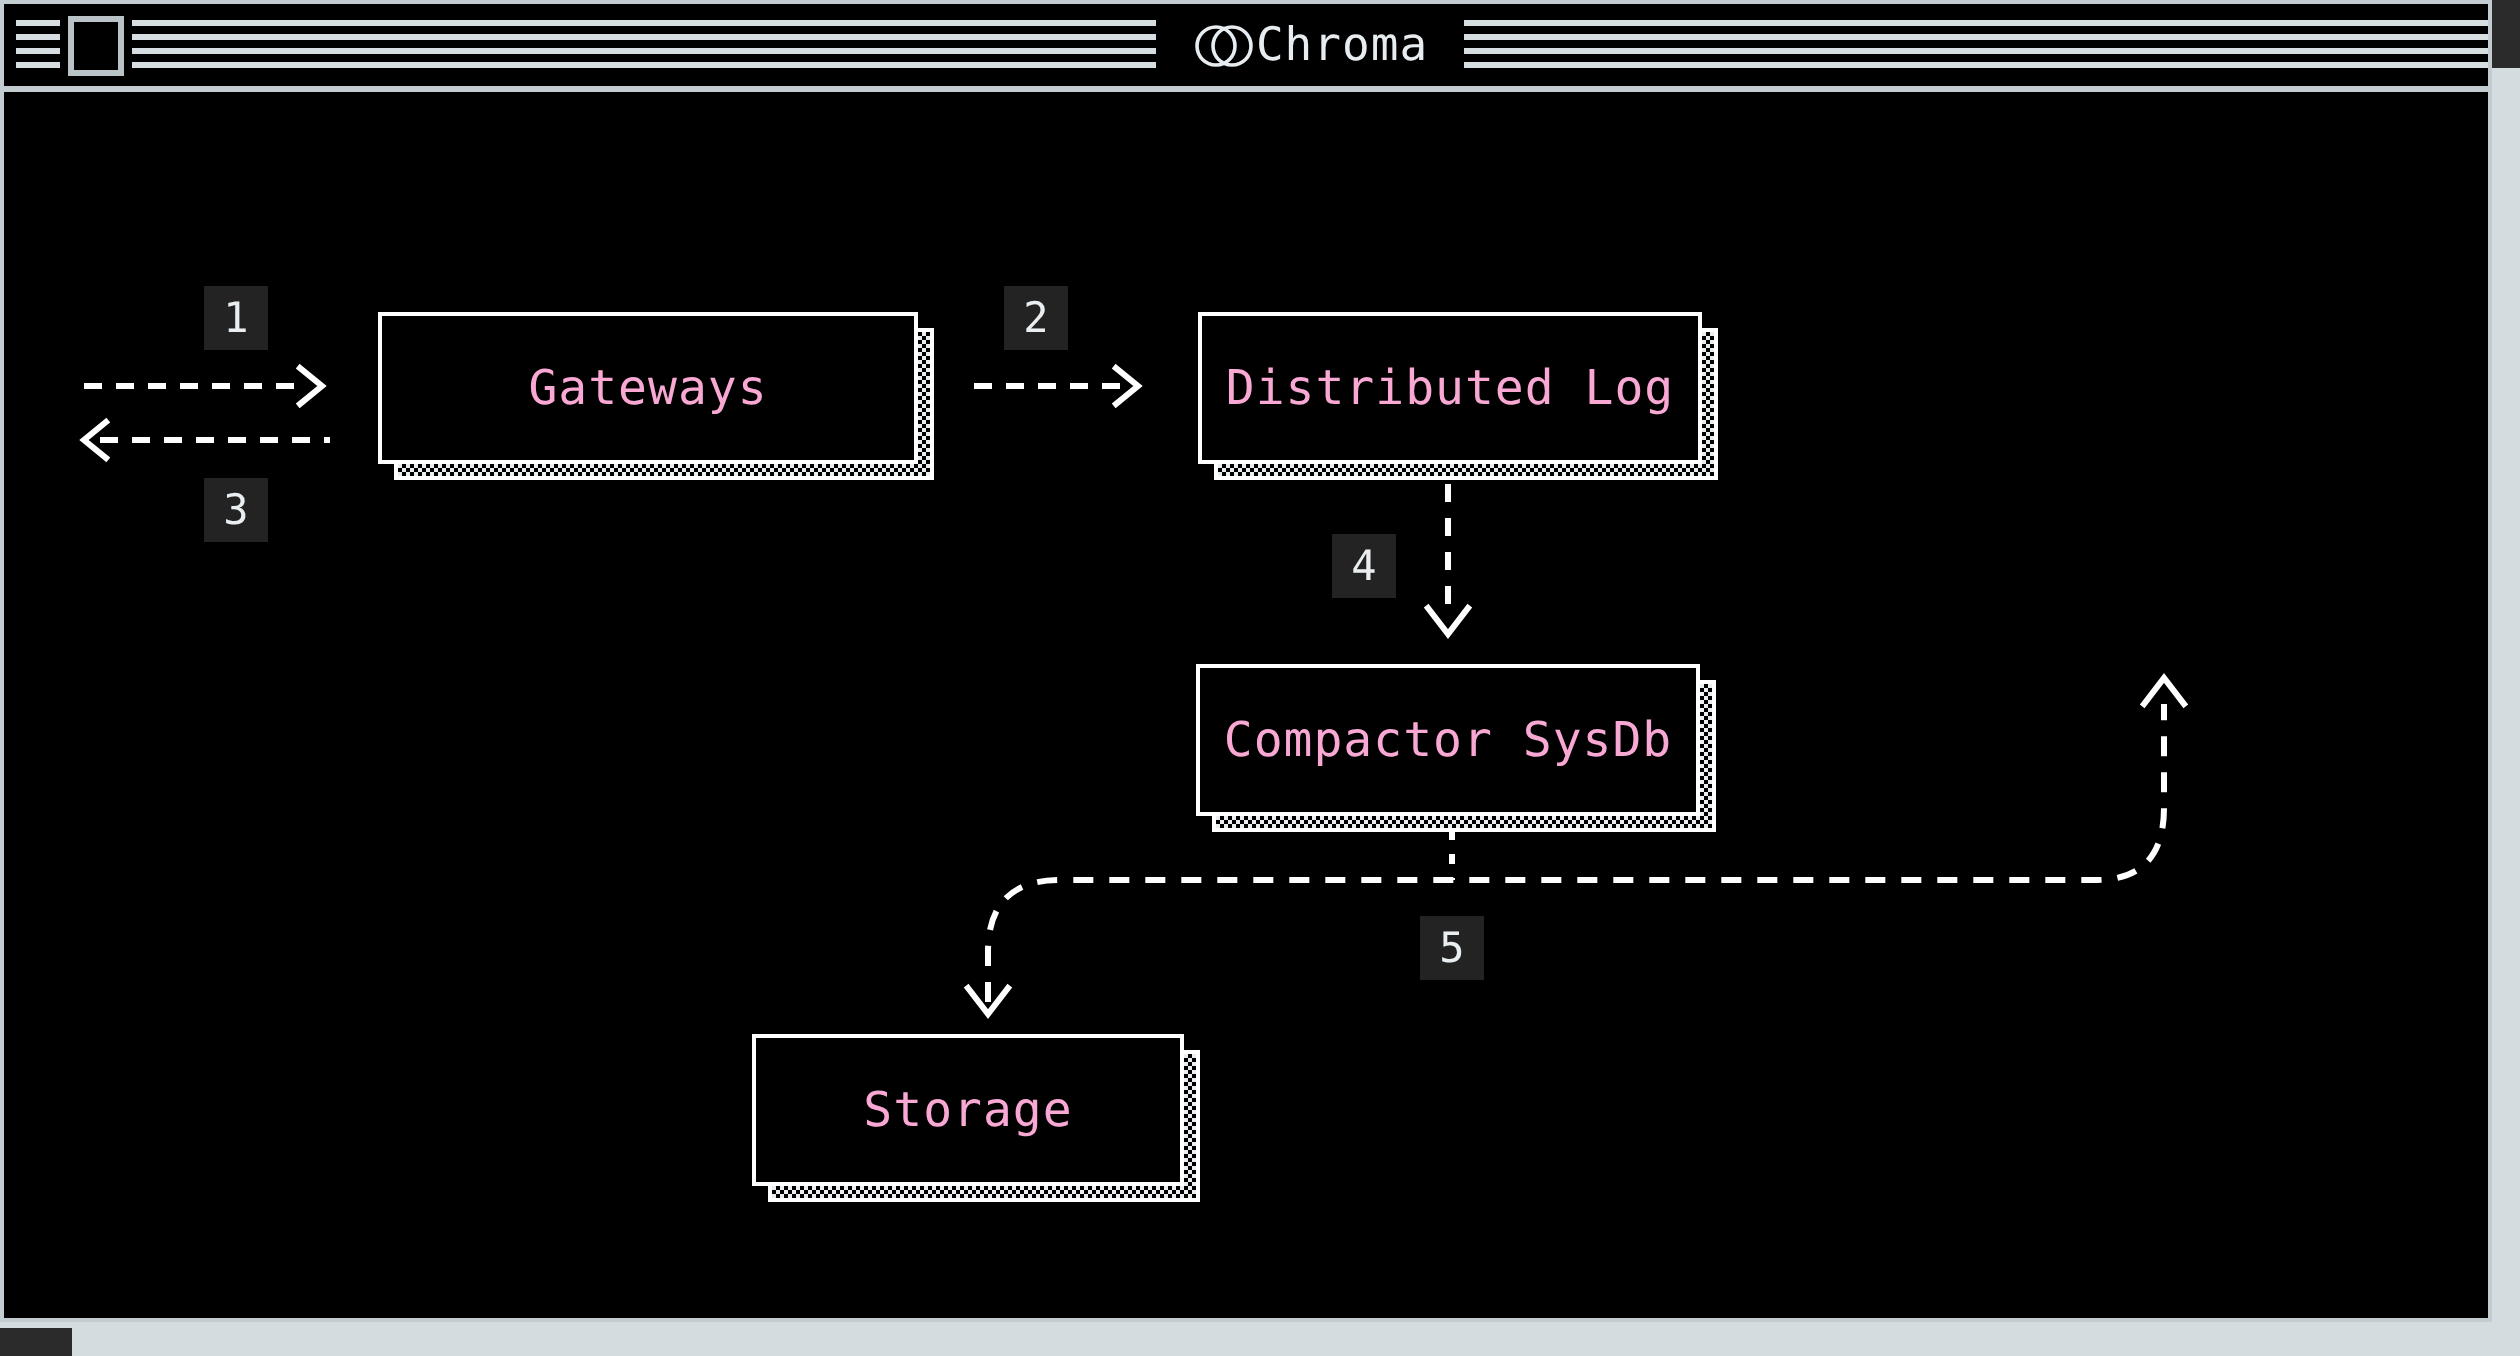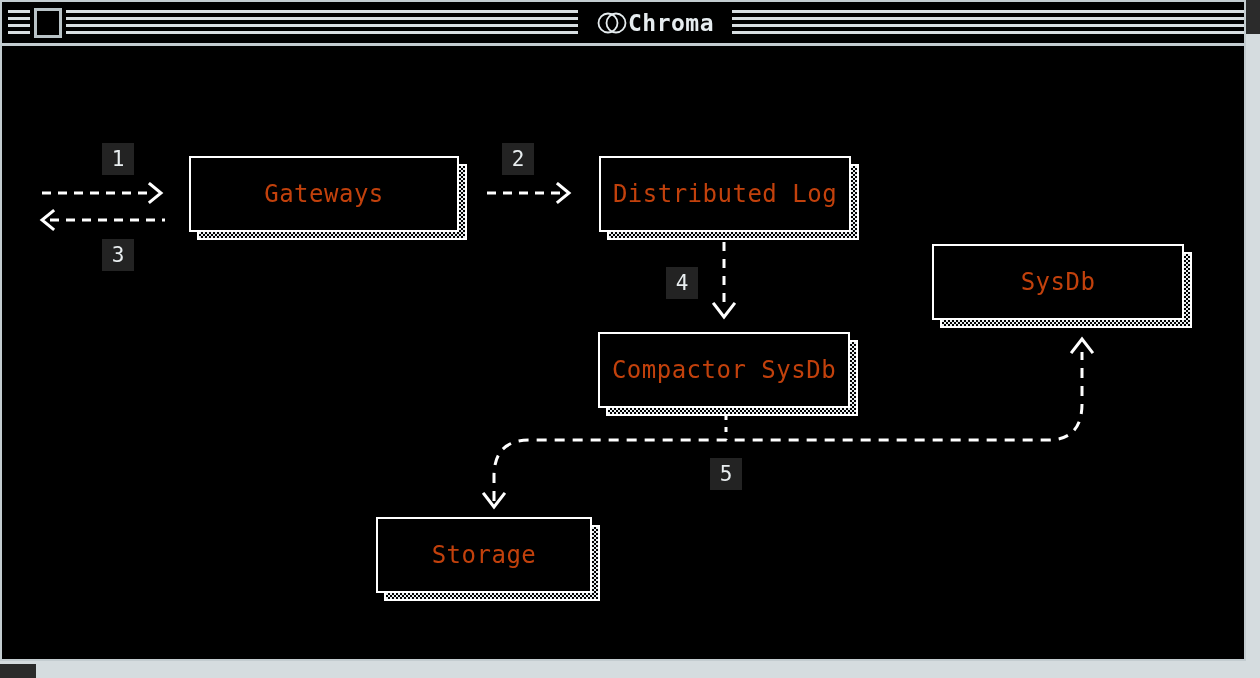--- a/index.html
+++ b/index.html
@@ -63,21 +63,21 @@
   }
 
   .tb-title {
     flex: 0 0 auto;
     display: flex;
     align-items: center;
     padding: 0 18px;
     background: #000000;
     color: #e6ecef;
     font-size: 23px;
-    font-weight: bold;
+    font-weight: normal;
     letter-spacing: 0.5px;
     white-space: nowrap;
   }
   .logo-svg { display: block; }
 
   
   .canvas {
     position: relative;
     width: 100%;
     height: 614px;
@@ -108,21 +108,21 @@
     position: absolute;
     left: 0; top: 0;
     width: 100%; height: 100%;
     border: 2px solid #ffffff;
     background: #000000;
     display: flex;
     align-items: center;
     justify-content: center;
   }
   .node .label {
-    color: #c2410c;
+    color: #f9a8d4;
     font-size: 24px;
     letter-spacing: 0.5px;
     white-space: nowrap;
   }
 
   
   .badge {
     position: absolute;
     width: 32px; height: 32px;
     background: #232323;
@@ -227,26 +227,20 @@
         </div>
       </div>
 
       <div class="node" style="left:597px; top:110px; width:252px; height:76px;text-decoration:underline;">
         <div class="shadow"></div>
         <div class="face">
           <span class="label">Distributed Log</span>
         </div>
       </div>
 
-      <div class="node" style="left:930px; top:198px; width:252px; height:76px;">
-        <div class="shadow"></div>
-        <div class="face">
-          <span class="label">SysDb</span>
-        </div>
-      </div>
 
       <div class="node" style="left:596px; top:286px; width:252px; height:76px;">
         <div class="shadow"></div>
         <div class="face">
           <span class="label">Compactor SysDb</span>
         </div>
       </div>
 
       <div class="node" style="left:374px; top:471px; width:216px; height:76px;">
         <div class="shadow"></div>

